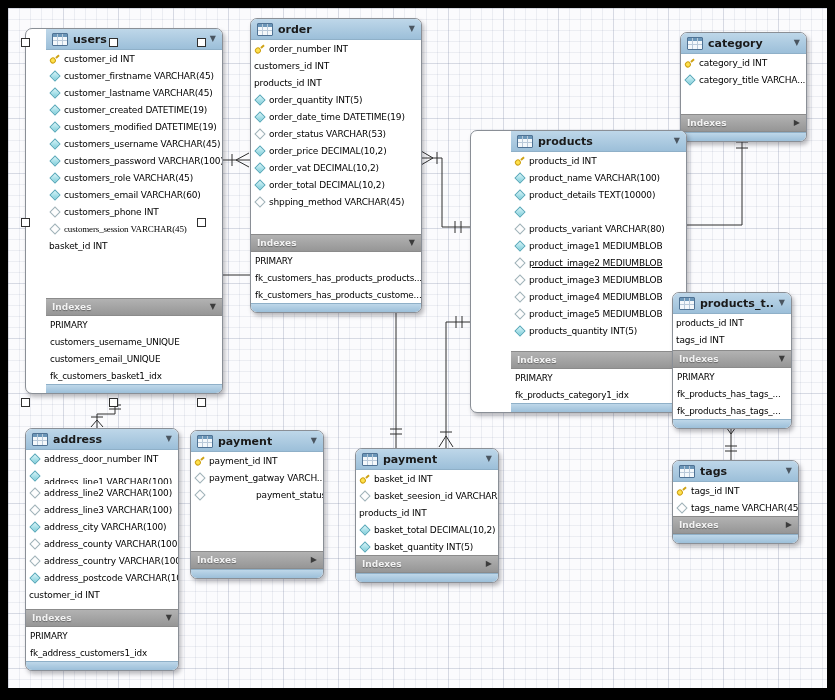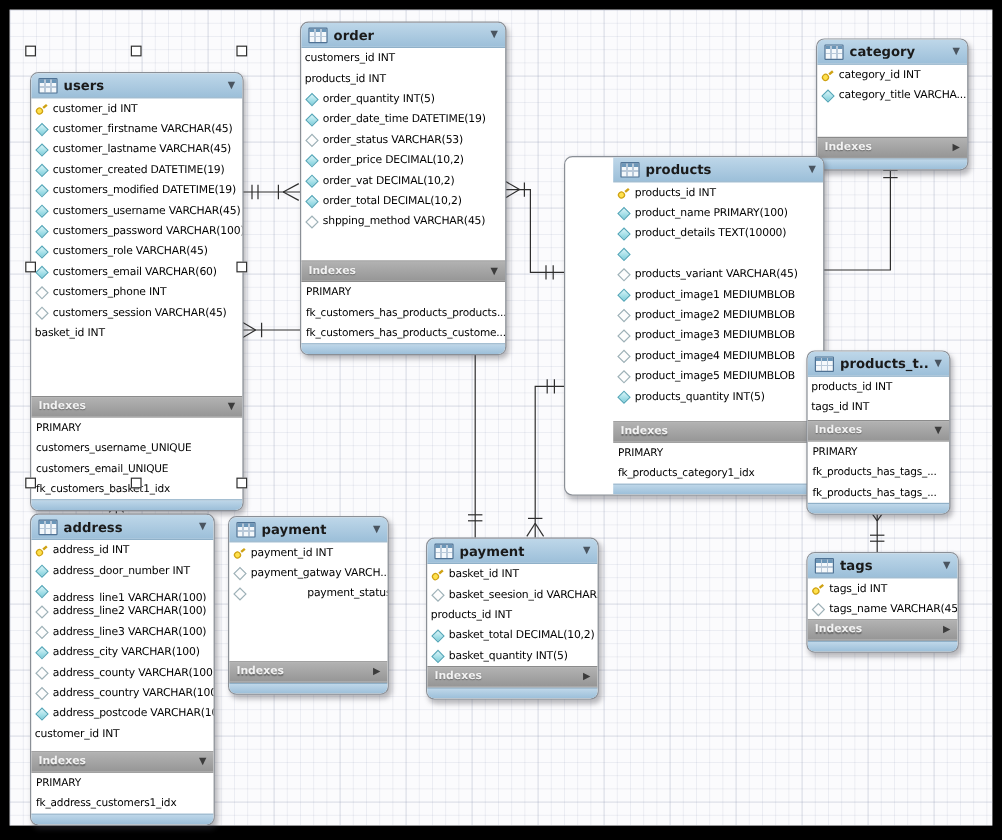--- a/index.html
+++ b/index.html
@@ -104,21 +104,21 @@
       <line x1="738" y1="424" x2="731" y2="434"></line>
       <line x1="725" y1="446" x2="737" y2="446"></line>
       <line x1="725" y1="451" x2="737" y2="451"></line>
       <polyline points="115,402 115,414 97,414 97,428"></polyline>
       <line x1="109" y1="405" x2="121" y2="405"></line>
       <line x1="109" y1="409" x2="121" y2="409"></line>
       <line x1="91" y1="417" x2="103" y2="417"></line>
       <line x1="91" y1="427" x2="97" y2="420"></line>
       <line x1="103" y1="427" x2="97" y2="420"></line>
     </svg>
-<div class="table-box" style="left: 25px; top: 60px; width: 176px;">
+<div class="table-box" style="left: 25px; top: 28px; width: 176px; padding-left: 20px;">
       <div class="thead">
         <div class="tbl-icon"></div>
         <div class="tname">users</div>
         <div class="arrow">▼</div>
       </div>
       <div class="rows">
         <div class="crow">
           <div class="cicon key"></div>
           <div style="display: inline;">customer_id INT</div>
         </div>
@@ -153,21 +153,21 @@
         <div class="crow">
           <div class="cicon notnull"></div>
           <div style="display: inline;">customers_email VARCHAR(60)</div>
         </div>
         <div class="crow">
           <div class="cicon nullable"></div>
           <div style="display: inline;">customers_phone INT</div>
         </div>
         <div class="crow">
           <div class="cicon nullable"></div>
-          <div style="display: inline;">customers_session VARCHAR(45)</div>
+          <div style="display: inline; font-family: Liberation Serif, serif;">customers_session VARCHAR(45)</div>
         </div>
         <div class="crow">
           <div style="display: inline;">basket_id INT</div>
         </div>
       </div>
       <div class="spacer" style="height: 44px;"></div>
       <div class="idx-bar">
         <div class="ilabel">Indexes</div>
         <div class="arrow">▼</div>
       </div>
@@ -180,20 +180,24 @@
       <div class="tfoot"></div>
     </div>
     <div class="table-box" style="left: 250px; top: 18px; width: 170px;">
       <div class="thead">
         <div class="tbl-icon"></div>
         <div class="tname">order</div>
         <div class="arrow">▼</div>
       </div>
       <div class="rows">
         <div class="crow">
+          <div class="cicon key"></div>
+          <div style="display: inline;">order_number INT</div>
+        </div>
+        <div class="crow">
           <div style="display: inline;">customers_id INT</div>
         </div>
         <div class="crow">
           <div style="display: inline;">products_id INT</div>
         </div>
         <div class="crow">
           <div class="cicon notnull"></div>
           <div style="display: inline;">order_quantity INT(5)</div>
         </div>
         <div class="crow">
@@ -262,41 +266,41 @@
         <div class="tname">products</div>
         <div class="arrow">▼</div>
       </div>
       <div class="rows">
         <div class="crow">
           <div class="cicon key"></div>
           <div style="display: inline;">products_id INT</div>
         </div>
         <div class="crow">
           <div class="cicon notnull"></div>
-          <div style="display: inline;">product_name PRIMARY(100)</div>
+          <div style="display: inline;">product_name VARCHAR(100)</div>
         </div>
         <div class="crow">
           <div class="cicon notnull"></div>
           <div style="display: inline;">product_details TEXT(10000)</div>
         </div>
         <div class="crow">
           <div class="cicon notnull"></div>
           <div style="display: inline; margin-top: 36px;">product_price DECIMAL(10,2)</div>
         </div>
         <div class="crow">
           <div class="cicon nullable"></div>
-          <div style="display: inline;">products_variant VARCHAR(45)</div>
+          <div style="display: inline;">products_variant VARCHAR(80)</div>
         </div>
         <div class="crow">
           <div class="cicon notnull"></div>
           <div style="display: inline;">product_image1 MEDIUMBLOB</div>
         </div>
         <div class="crow">
           <div class="cicon nullable"></div>
-          <div style="display: inline;">product_image2 MEDIUMBLOB</div>
+          <div style="display: inline; text-decoration: underline;">product_image2 MEDIUMBLOB</div>
         </div>
         <div class="crow">
           <div class="cicon nullable"></div>
           <div style="display: inline;">product_image3 MEDIUMBLOB</div>
         </div>
         <div class="crow">
           <div class="cicon nullable"></div>
           <div style="display: inline;">product_image4 MEDIUMBLOB</div>
         </div>
         <div class="crow">
@@ -345,24 +349,20 @@
       </div>
       <div class="tfoot"></div>
     </div>
     <div class="table-box" style="left: 25px; top: 428px; width: 152px;">
       <div class="thead">
         <div class="tbl-icon"></div>
         <div class="tname">address</div>
         <div class="arrow">▼</div>
       </div>
       <div class="rows">
-        <div class="crow">
-          <div class="cicon key"></div>
-          <div style="display: inline;">address_id INT</div>
-        </div>
         <div class="crow">
           <div class="cicon notnull"></div>
           <div style="display: inline;">address_door_number INT</div>
         </div>
         <div class="crow">
           <div class="cicon notnull"></div>
           <div style="display: inline; margin-top: 12px;">address_line1 VARCHAR(100)</div>
         </div>
         <div class="crow">
           <div class="cicon nullable"></div>

